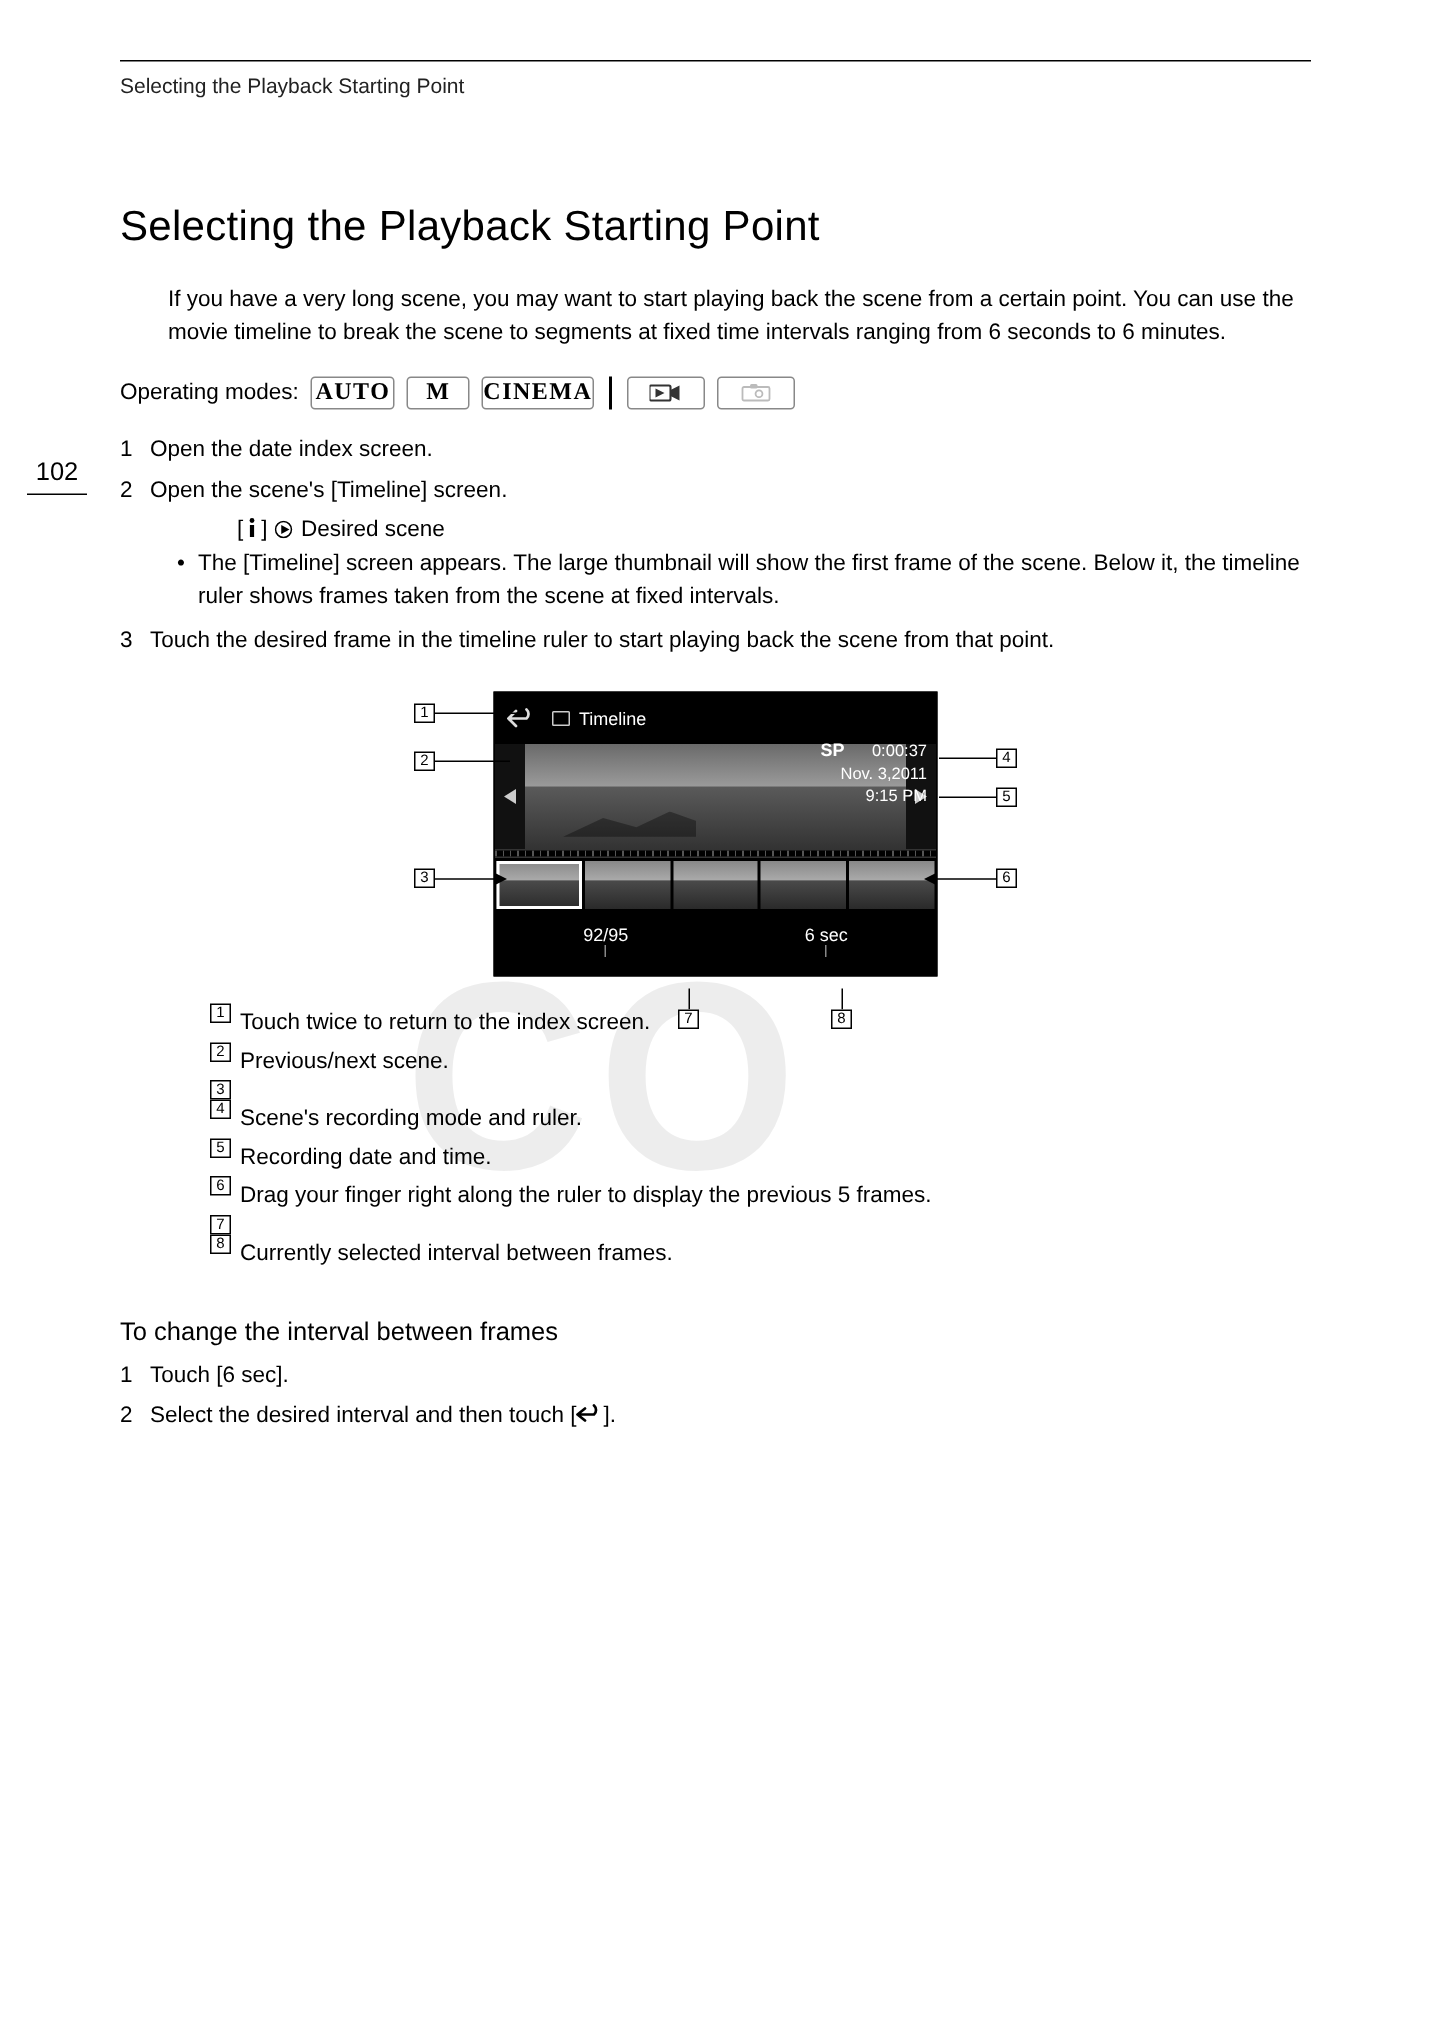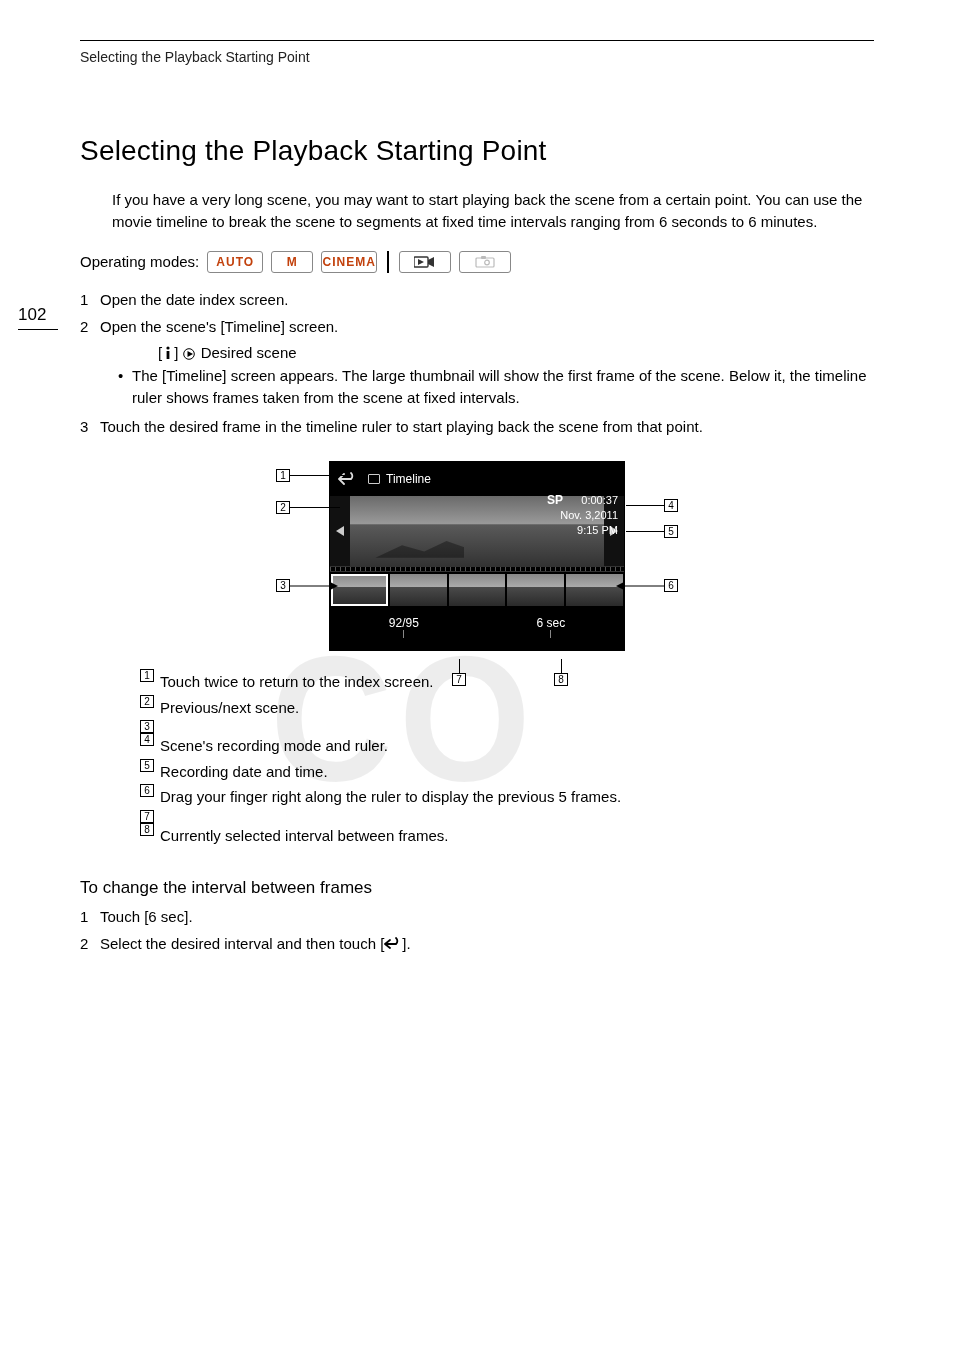--- a/index.html
+++ b/index.html
@@ -44,41 +44,42 @@
   }
   .op-label { font-size: 15px; }
   .mode-box {
     display: inline-flex;
     align-items: center;
     justify-content: center;
     min-width: 56px;
     height: 22px;
     border: 1px solid #888;
     border-radius: 3px;
-    font-size: 12px;
+    font-size: 16px;
     letter-spacing: 1px;
     font-weight: bold;
-    color: #c2410c;
+    color: #000000;
     background: #fff;
+    font-family: Liberation Serif, serif;
   }
   .mode-box svg { display:block; }
   .mode-sep {
     width: 2px;
     height: 22px;
     background: #000;
     display:inline-block;
     margin: 0 2px;
   }
   .page-number {
     position: absolute;
     left: 18px;
     top: 305px;
     font-size: 17px;
     width: 40px;
-    text-align: left;
+    text-align: center;
   }
   .page-number::after {
     content: "";
     display: block;
     border-bottom: 1px solid #000;
     margin-top: 4px;
   }
   .steps {
     list-style: none;
     counter-reset: step;

